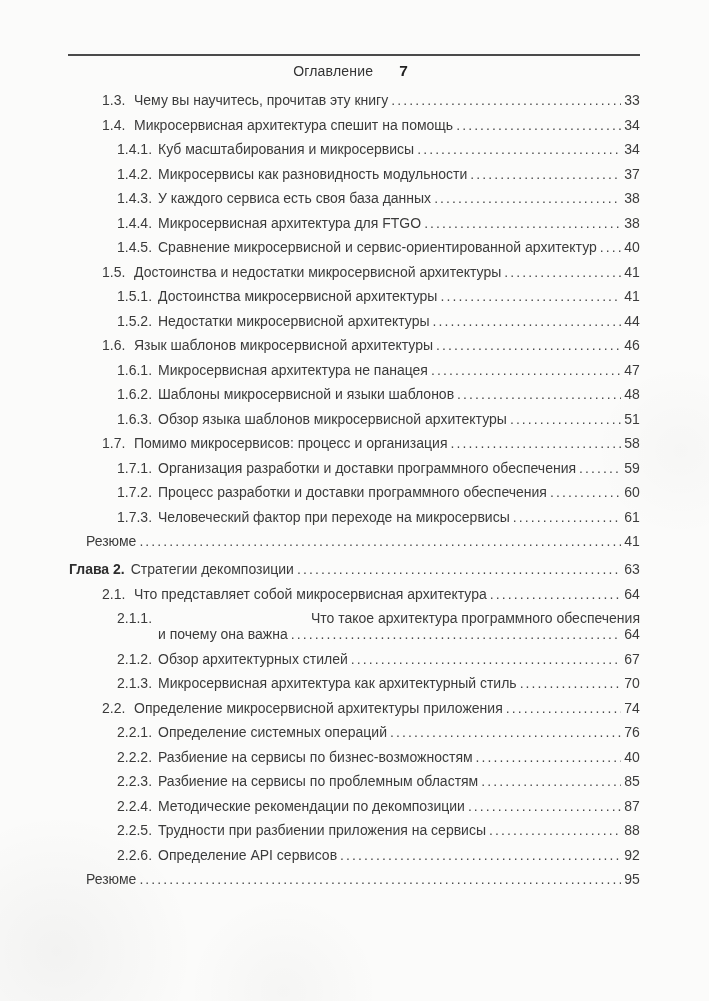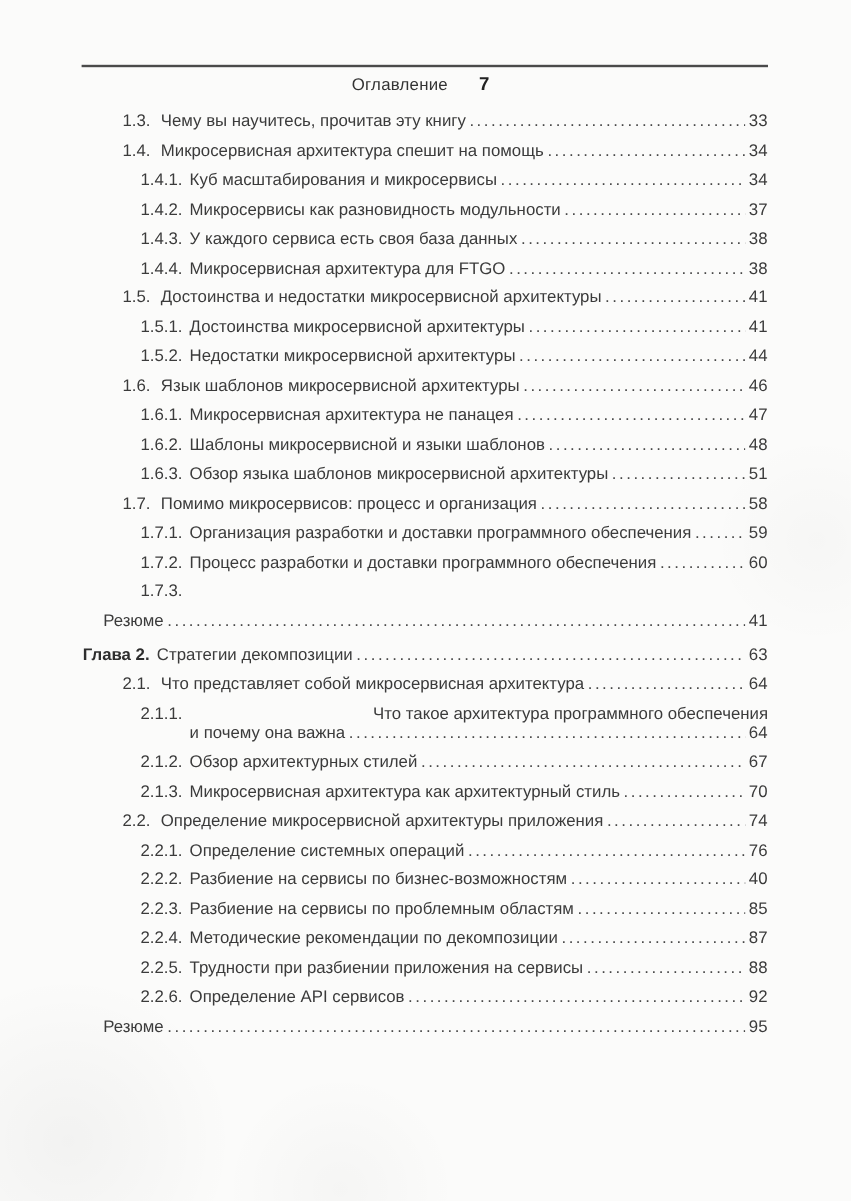--- a/index.html
+++ b/index.html
@@ -69,21 +69,21 @@
     overflow:hidden;white-space:nowrap;
     margin:0 3px 0 3px;
     color:var(--dots);
   }
   .leader::after{
     content:"......................................................................................................................................................................................................";
     letter-spacing:2.1px;
     font-size:14px;
   }
   .pagenum{
-    flex-shrink:0;text-align:left;min-width:16px;
+    flex-shrink:0;text-align:center;min-width:16px;
     color:var(--text);
   }
 </style>
 </head>
 <body>
 
 <div class="sheet">
   <div class="rule"></div>
 
   <div class="header-row">
@@ -151,20 +151,31 @@
     <span class="num">1.4.4.</span>
     <div class="titles">
 
       <div class="t-cont">
         <span class="t-line2">Микросервисная архитектура для FTGO</span>
         <span class="leader"></span>
         <span class="pagenum">38</span>
       </div>
     </div>
   </div>
+      <div class="toc-row lvl-2">
+    <span class="num">1.4.5.</span>
+    <div class="titles">
+
+      <div class="t-cont">
+        <span class="t-line2">Сравнение микросервисной и сервис-ориентированной архитектур</span>
+        <span class="leader"></span>
+        <span class="pagenum">40</span>
+      </div>
+    </div>
+  </div>
       <div class="toc-row lvl-1">
     <span class="num">1.5.</span>
     <div class="titles">
 
       <div class="t-cont">
         <span class="t-line2">Достоинства и недостатки микросервисной архитектуры</span>
         <span class="leader"></span>
         <span class="pagenum">41</span>
       </div>
     </div>
@@ -263,20 +274,28 @@
 
       <div class="t-cont">
         <span class="t-line2">Процесс разработки и доставки программного обеспечения</span>
         <span class="leader"></span>
         <span class="pagenum">60</span>
       </div>
     </div>
   </div>
       <div class="toc-row lvl-2">
     <span class="num">1.7.3.</span>
+    <div class="titles">
+
+      <div class="t-cont">
+        <span class="t-line2">Человеческий фактор при переходе на микросервисы</span>
+        <span class="leader"></span>
+        <span class="pagenum">61</span>
+      </div>
+    </div>
   </div>
       <div class="toc-row lvl-summary">
 
     <div class="titles">
 
       <div class="t-cont">
         <span class="t-line2">Резюме</span>
         <span class="leader"></span>
         <span class="pagenum">41</span>
       </div>

